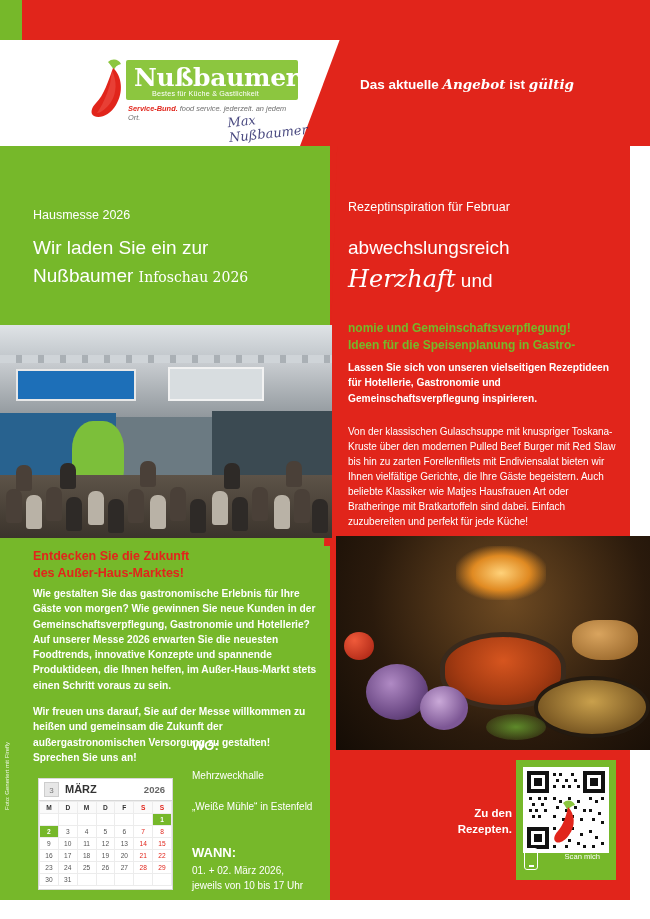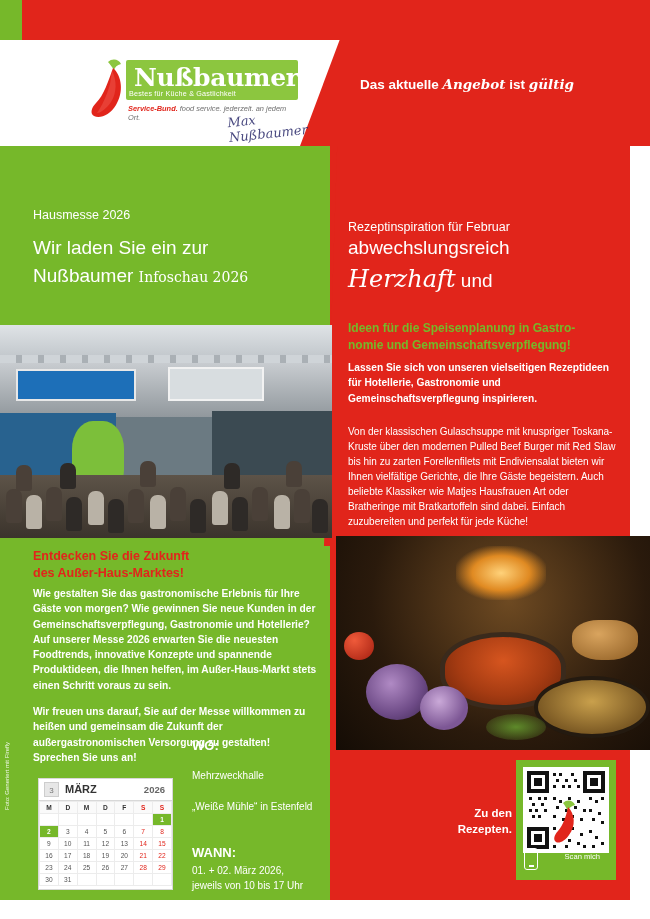--- a/index.html
+++ b/index.html
@@ -51,21 +51,21 @@
     background: #8cc63f;
     border-radius: 2px;
   }
   .logo-name {
     position: absolute; left: 46px; top: 7px;
     font-family: "DejaVu Serif", serif;
     font-weight: bold; font-size: 25px; color: #ffffff;
     letter-spacing: -0.3px;
   }
   .logo-sub {
-    position: absolute; left: 41px; top: 33px;
+    position: absolute; left: 64px; top: 33px;
     font-size: 7.2px; color: #ffffff; letter-spacing: 0.2px;
   }
   .logo-tag {
     position: absolute; left: 40px; top: 48px;
     font-size: 7.4px; color: #e1251b; font-style: italic;
   }
   .logo-tag b { color: #e1251b; }
   .logo-tag .grey { color: #6f6f6f; font-style: italic; }
   .signature {
     position: absolute; left: 140px; top: 55px;
@@ -228,21 +228,21 @@
 
   .credit {
     position: absolute; left: 4px; top: 810px;
     font-size: 6px; color: #ffffff;
     transform: rotate(-90deg); transform-origin: left top;
     white-space: nowrap; opacity: .9;
   }
 
   
   .rezept-label {
-    position: absolute; left: 348px; top: 220px;
+    position: absolute; left: 348px; top: 200px;
     color: #ffffff; font-size: 12.5px;
   }
   .rezept-title {
     position: absolute; left: 348px; top: 234px; width: 270px;
     color: #ffffff; font-size: 19px; line-height: 1.45;
   }
   .rezept-title .script {
     font-family: "DejaVu Serif", serif; font-style: italic; font-size: 24px;
   }
   .ideas-head {
@@ -503,22 +503,22 @@
 
   <div class="credit">Foto: Generiert mit Firefly</div>
 
   <div class="rezept-label">Rezeptinspiration für Februar</div>
   <div class="rezept-title">
     <div>abwechslungsreich</div>
     <div><span class="script">Herzhaft</span><span> und</span></div>
   </div>
 
   <div class="ideas-head">
+    <div>nomie und Gemeinschaftsverpflegung!</div>
     <div>Ideen für die Speisenplanung in Gastro-</div>
-    <div>nomie und Gemeinschaftsverpflegung!</div>
   </div>
   <div class="ideas-lead">Lassen Sie sich von unseren vielseitigen Rezeptideen für Hotellerie, Gastronomie und Gemeinschaftsverpflegung inspirieren.</div>
   <div class="ideas-body">Von der klassischen Gulaschsuppe mit knuspriger Toskana-Kruste über den modernen Pulled Beef Burger mit Red Slaw bis hin zu zarten Forellenfilets mit Endiviensalat bieten wir Ihnen vielfältige Gerichte, die Ihre Gäste begeistern. Auch beliebte Klassiker wie Matjes Hausfrauen Art oder Bratheringe mit Bratkartoffeln sind dabei. Einfach zuzubereiten und perfekt für jede Küche!</div>
 
   <div class="food-photo">
     <div class="fd-bg"></div>
     <div class="fd-fire"></div>
     <div class="fd-bread"></div>
     <div class="fd-tomato"></div>
     <div class="fd-pot"></div>

